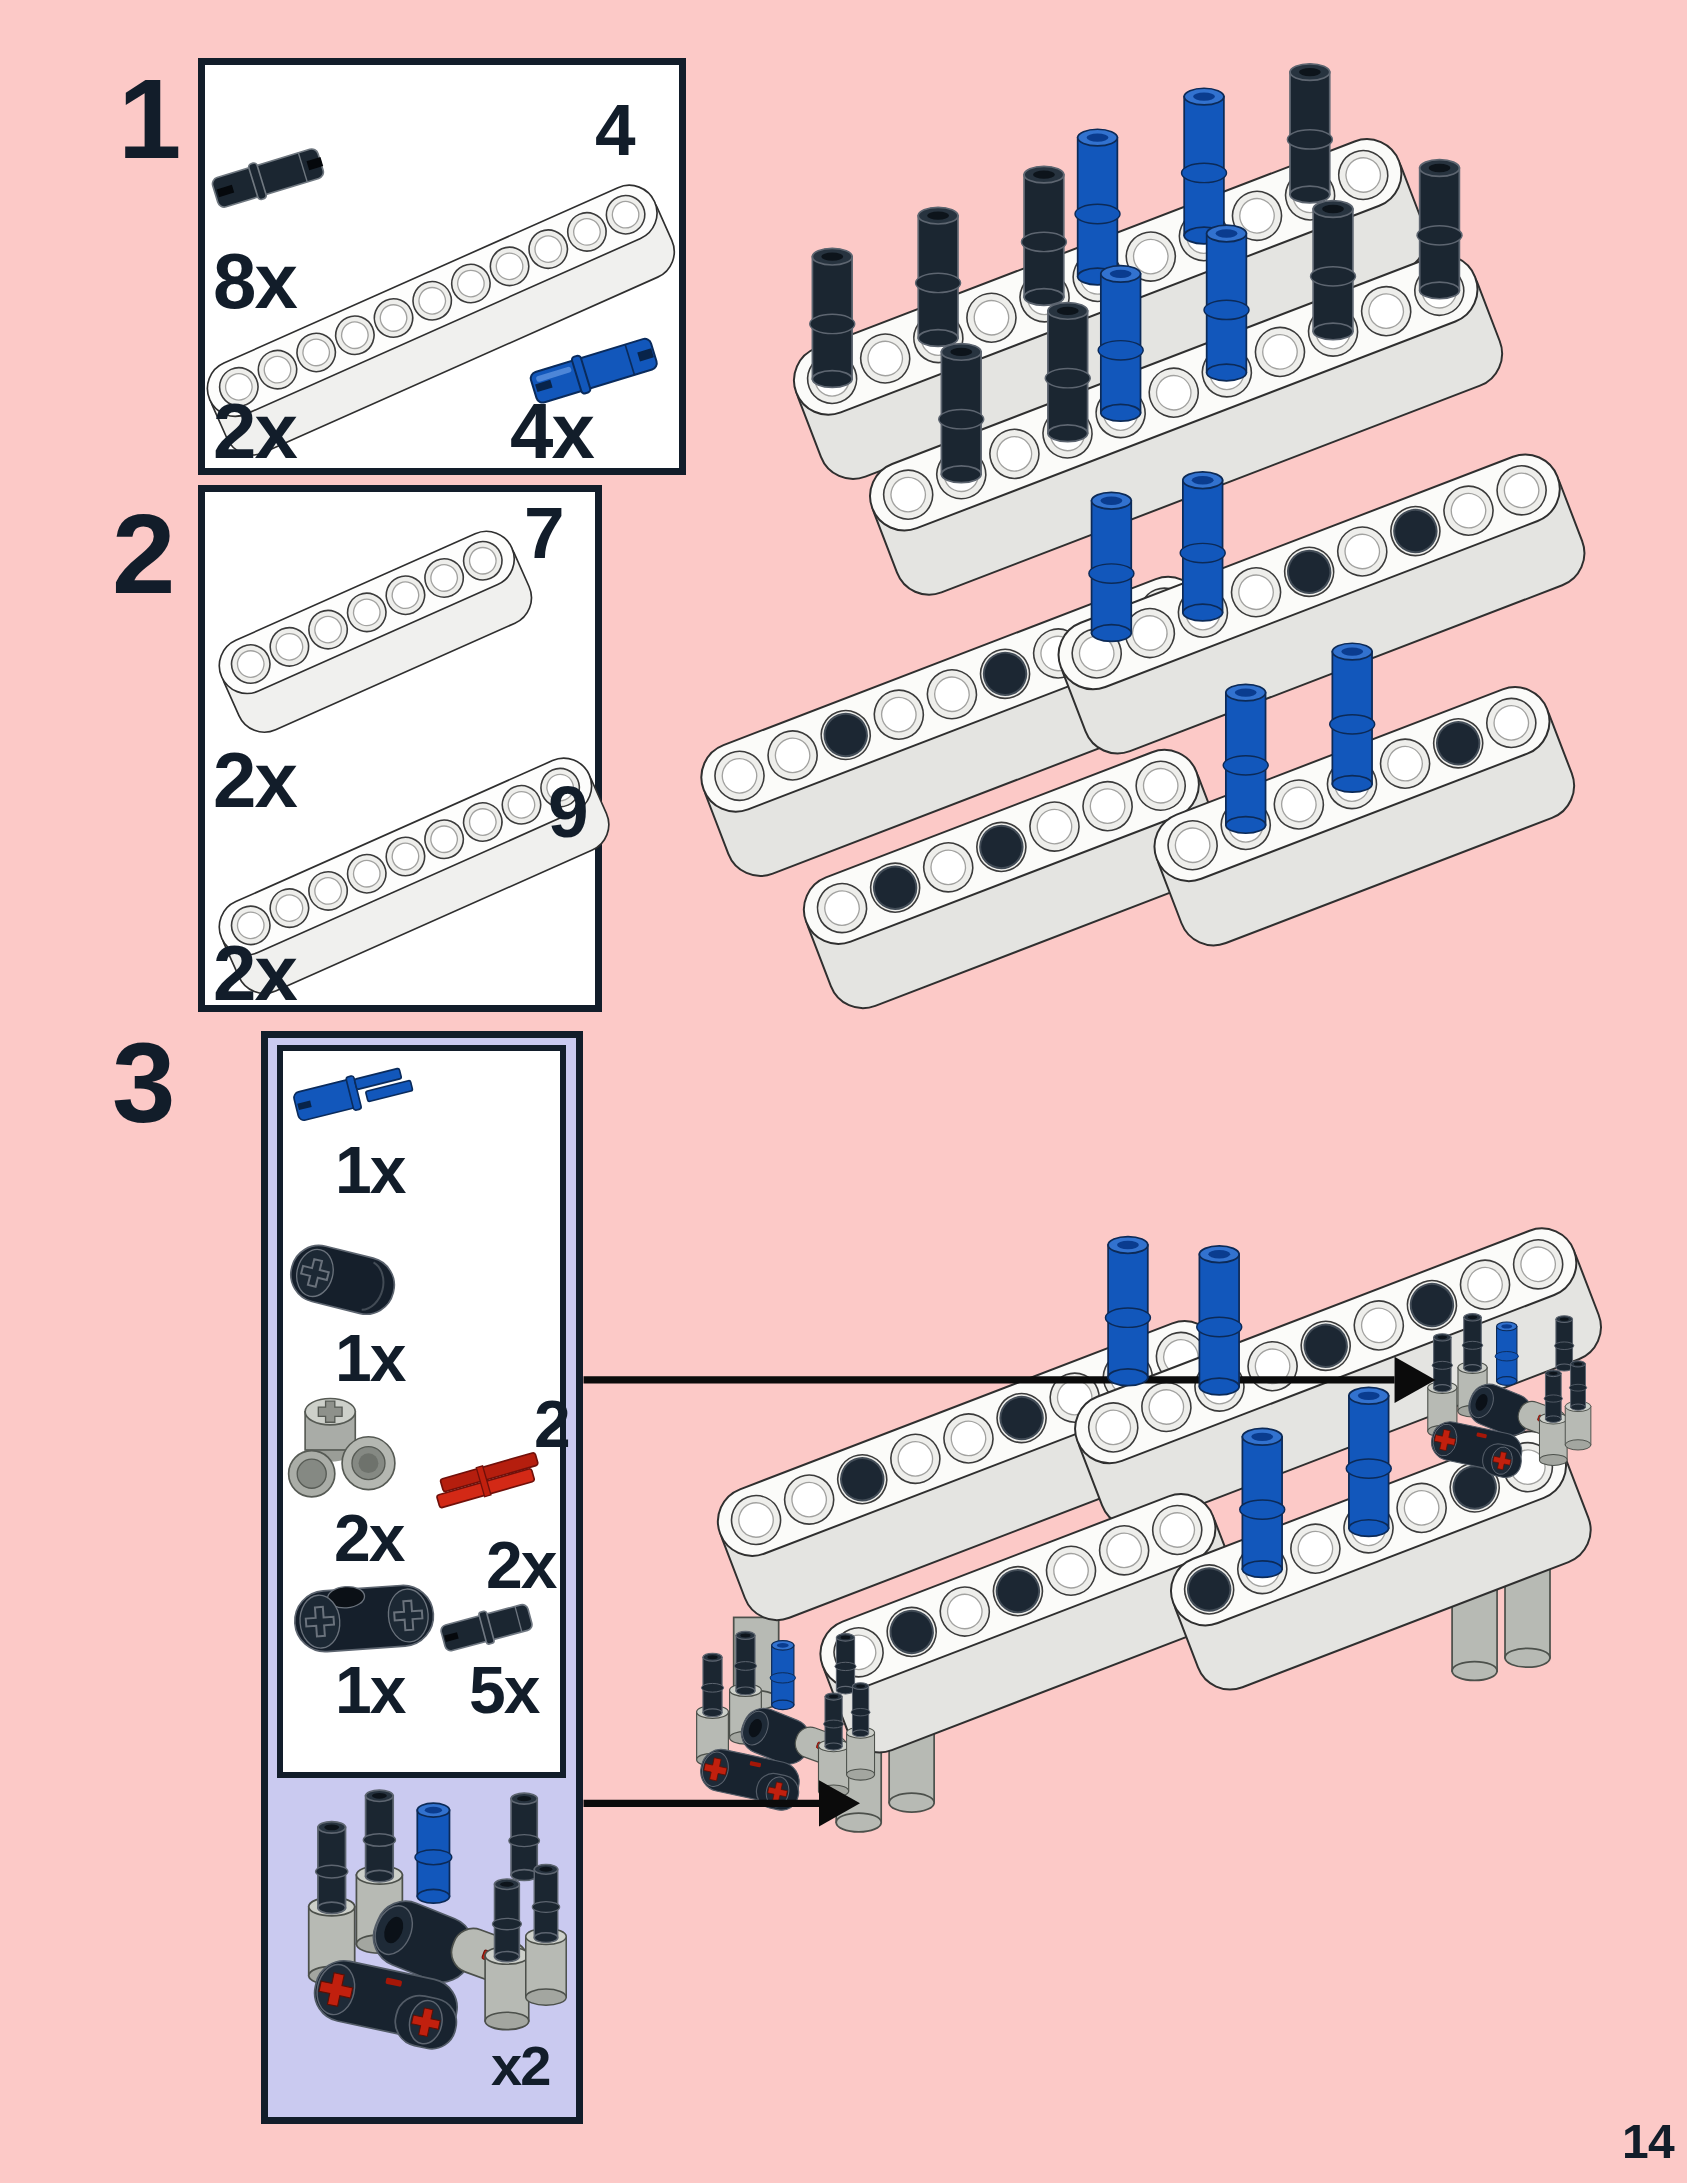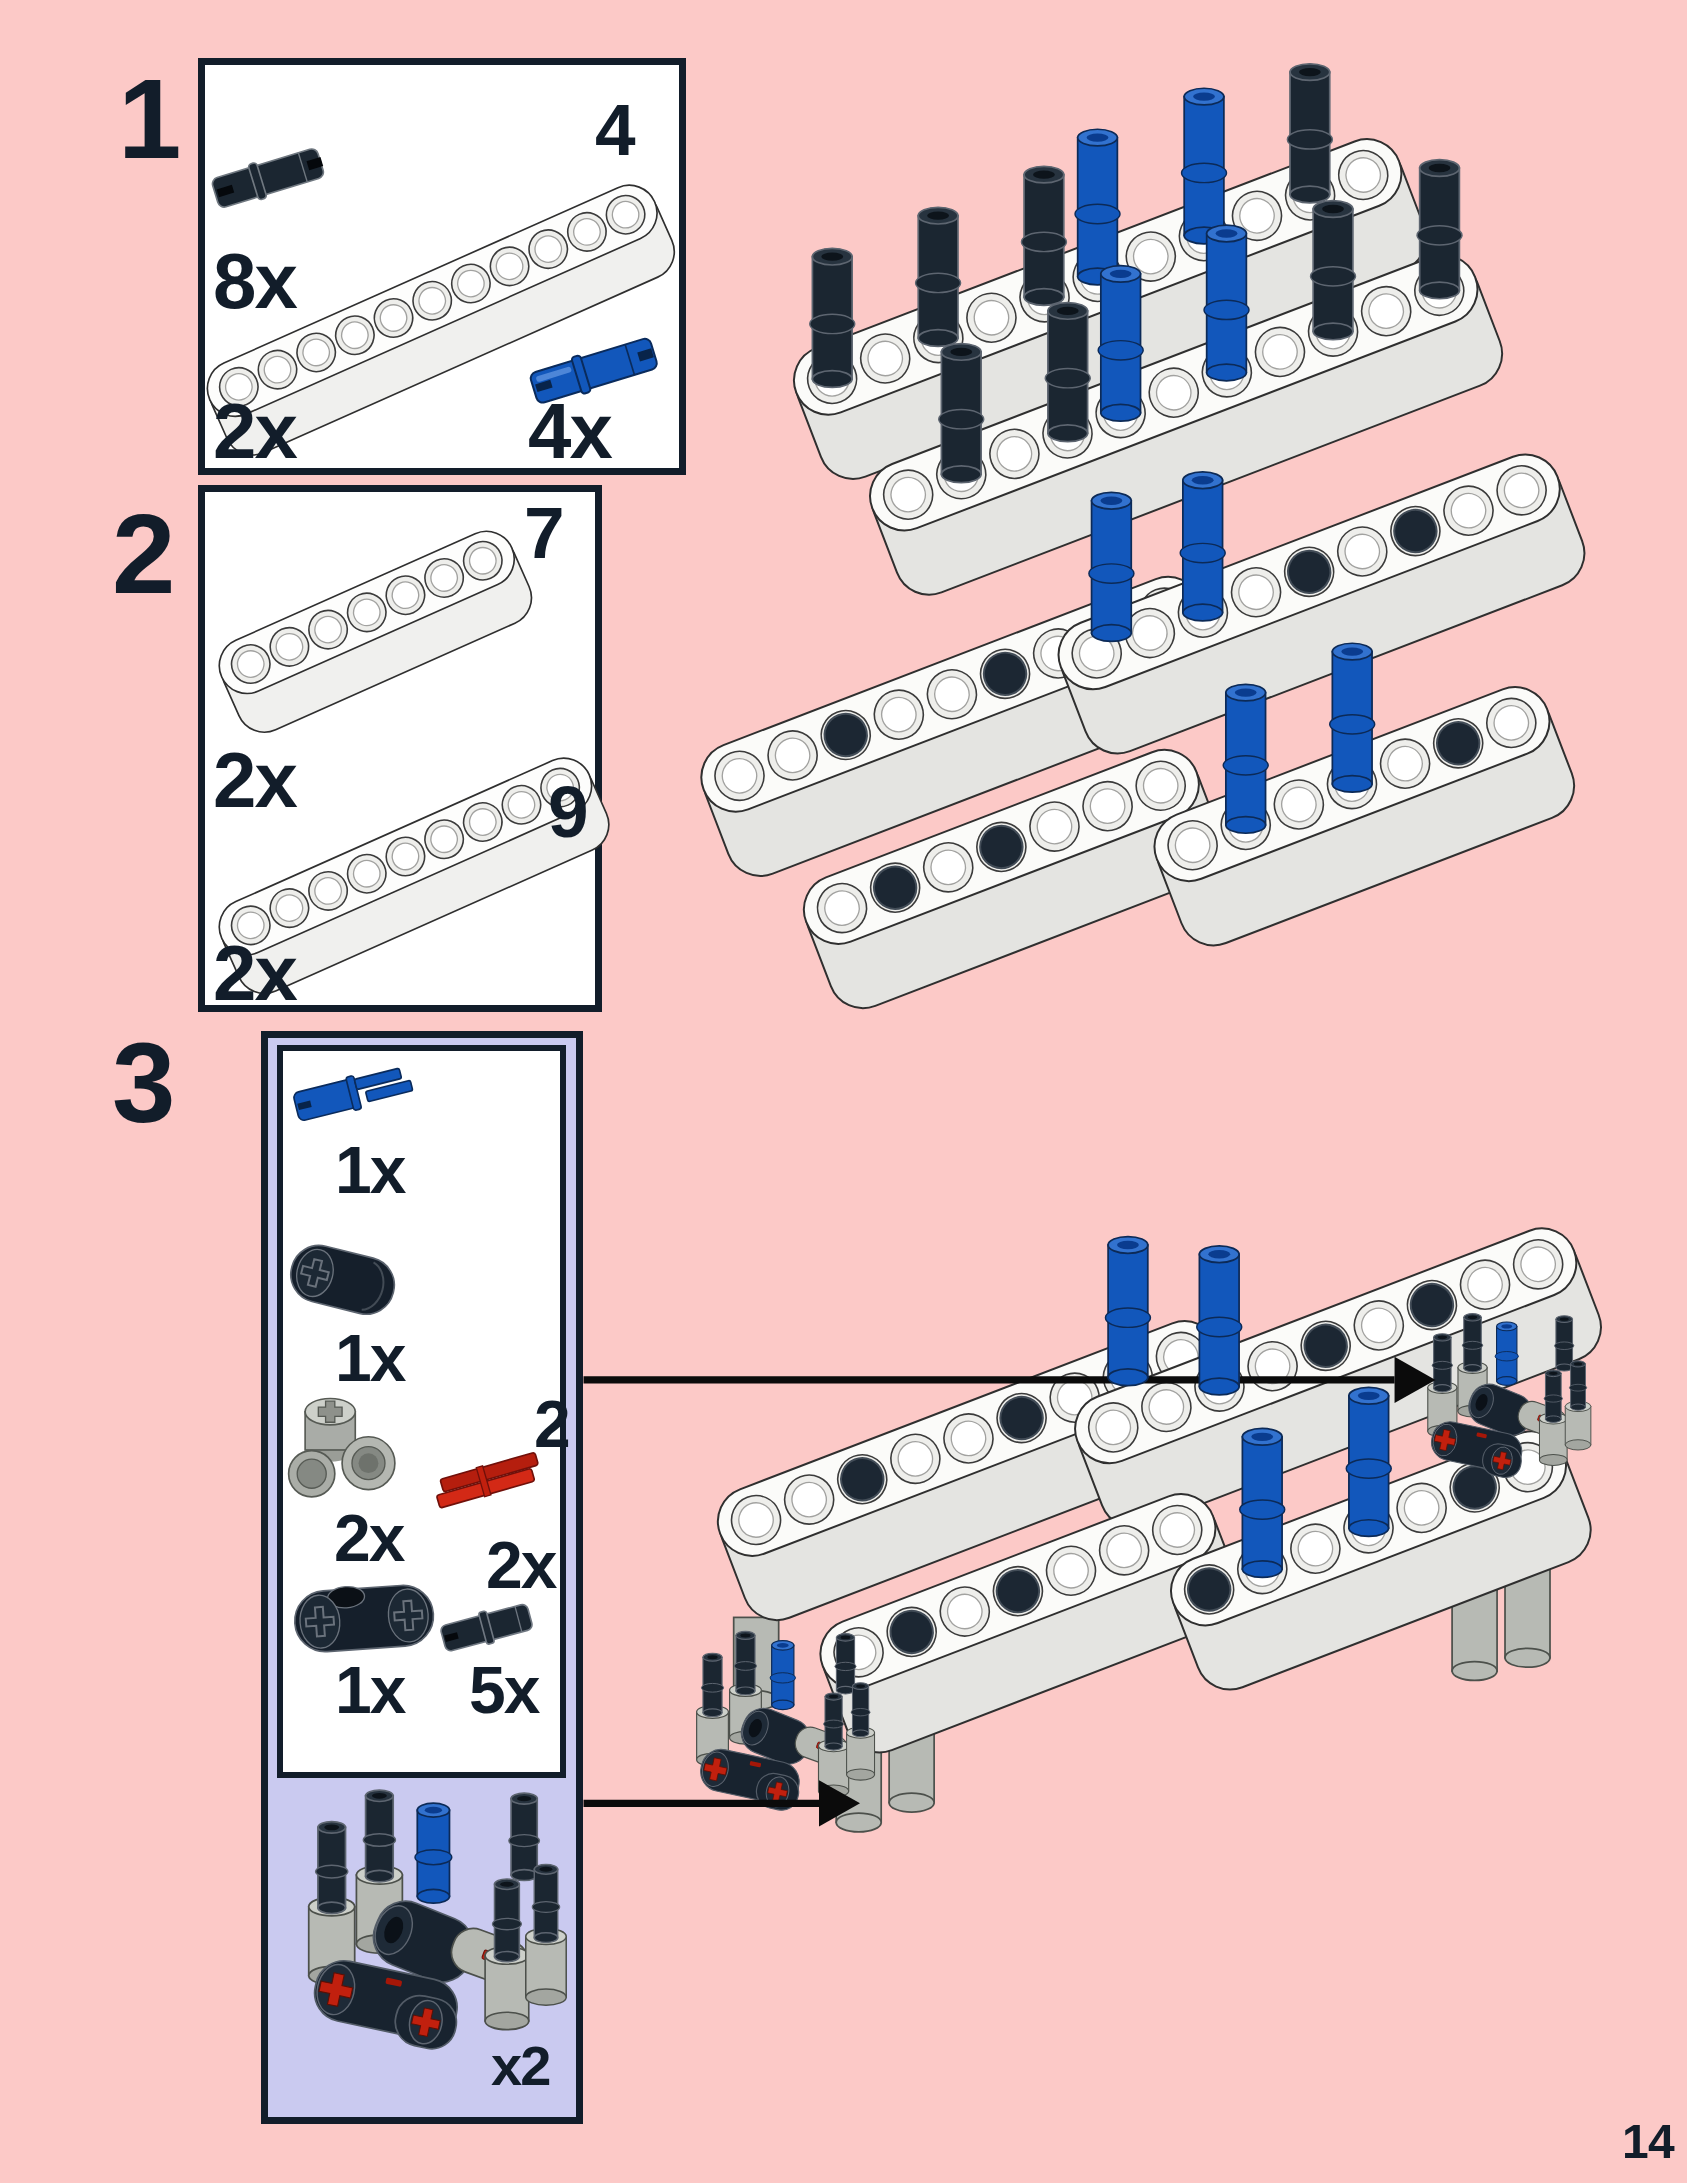--- a/index.html
+++ b/index.html
@@ -624,21 +624,21 @@
     </g>
   </svg>
 
   <svg class="part-icon" style="left:277px;top:1786px" width="299" height="270" viewBox="0 0 520 470">
     <use href="#subasm"></use>
   </svg>
 
   <div class="lbl fs-qty" style="left:213px;top:242px">8x</div>
   <div class="lbl fs-callout" style="left:595px;top:93px">4</div>
   <div class="lbl fs-qty" style="left:213px;top:392px">2x</div>
-  <div class="lbl fs-qty" style="left:528px;top:392px">4x</div>
+  <div class="lbl fs-qty" style="left:510px;top:392px">4x</div>
 
   <div class="lbl fs-callout" style="left:524px;top:496px">7</div>
   <div class="lbl fs-qty" style="left:213px;top:741px">2x</div>
   <div class="lbl fs-callout" style="left:548px;top:775px">9</div>
   <div class="lbl fs-qty" style="left:213px;top:934px">2x</div>
 
   <div class="lbl fs-qty3" style="left:296px;top:1137px">1x</div>
   <div class="lbl fs-qty3" style="left:296px;top:1325px">1x</div>
   <div class="lbl fs-qty3" style="left:495px;top:1391px">2</div>
   <div class="lbl fs-qty3" style="left:295px;top:1505px">2x</div>

